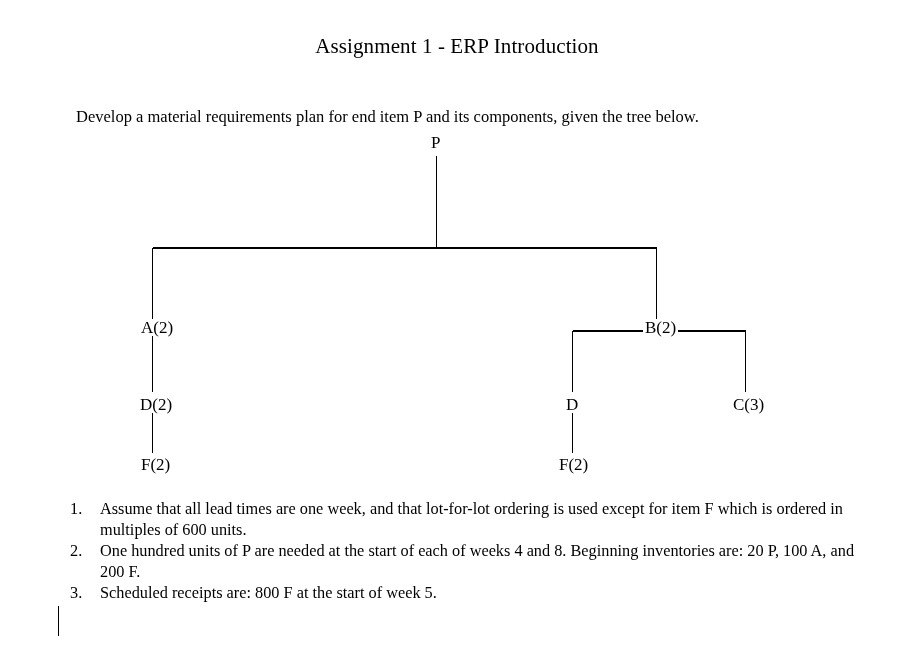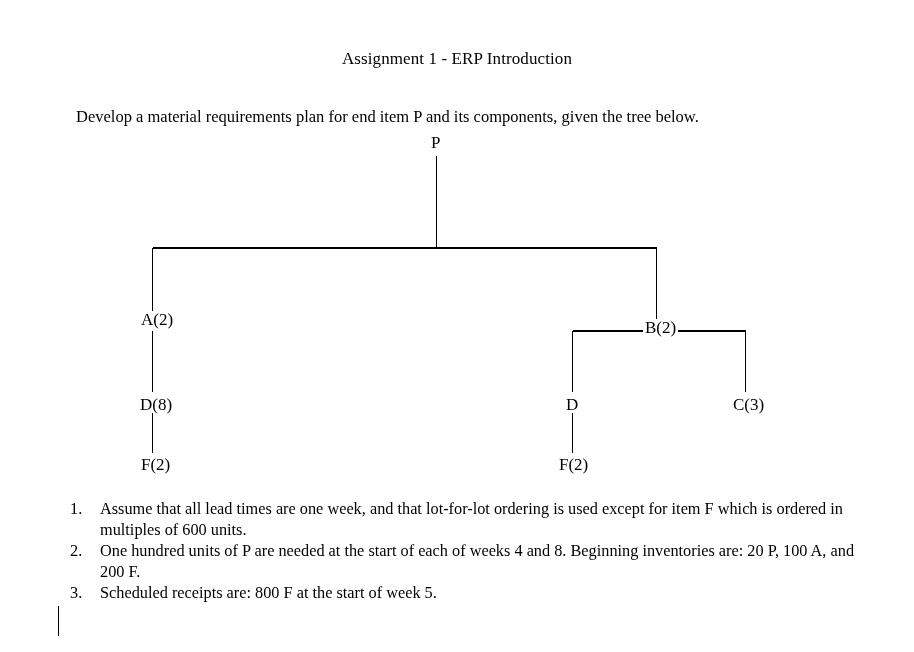--- a/index.html
+++ b/index.html
@@ -24,24 +24,23 @@
   
   .title-block {
     position: absolute;
     left: 0;
     top: 36px;
     width: 914px;
     text-align: center;
     line-height: 21px;
   }
   .title-line {
-    font-size: 17px;
+    font-size: 21px;
     letter-spacing: 0.1px;
     white-space: nowrap;
-    margin-top: 12px;
   }
 
   
   .intro {
     position: absolute;
     left: 76px;
     top: 107px;
     font-size: 16.5px;
     line-height: 20px;
     white-space: nowrap;
@@ -132,25 +131,25 @@
       <line x1="572.5" y1="331" x2="572.5" y2="392"></line>
 
       <line x1="745.5" y1="331" x2="745.5" y2="392"></line>
 
       <line x1="572.5" y1="411" x2="572.5" y2="453"></line>
     </g>
   </svg>
 
   <div class="node" style="left:429px; top:134px;">P</div>
 
-  <div class="node" style="left:139px; top:311px;">A(2)</div>
+  <div class="node" style="left:139px; top:319px;">A(2)</div>
 
   <div class="node" style="left:643px; top:319px;">B(2)</div>
 
-  <div class="node" style="left:138px; top:396px;">D(8)</div>
+  <div class="node" style="left:138px; top:396px;">D(2)</div>
 
   <div class="node" style="left:564px; top:396px;">D</div>
 
   <div class="node" style="left:731px; top:396px;">C(3)</div>
 
   <div class="node" style="left:139px; top:456px;">F(2)</div>
 
   <div class="node" style="left:557px; top:456px;">F(2)</div>
 
   <ol class="list" style="list-style:none; margin:0; padding:0;">

